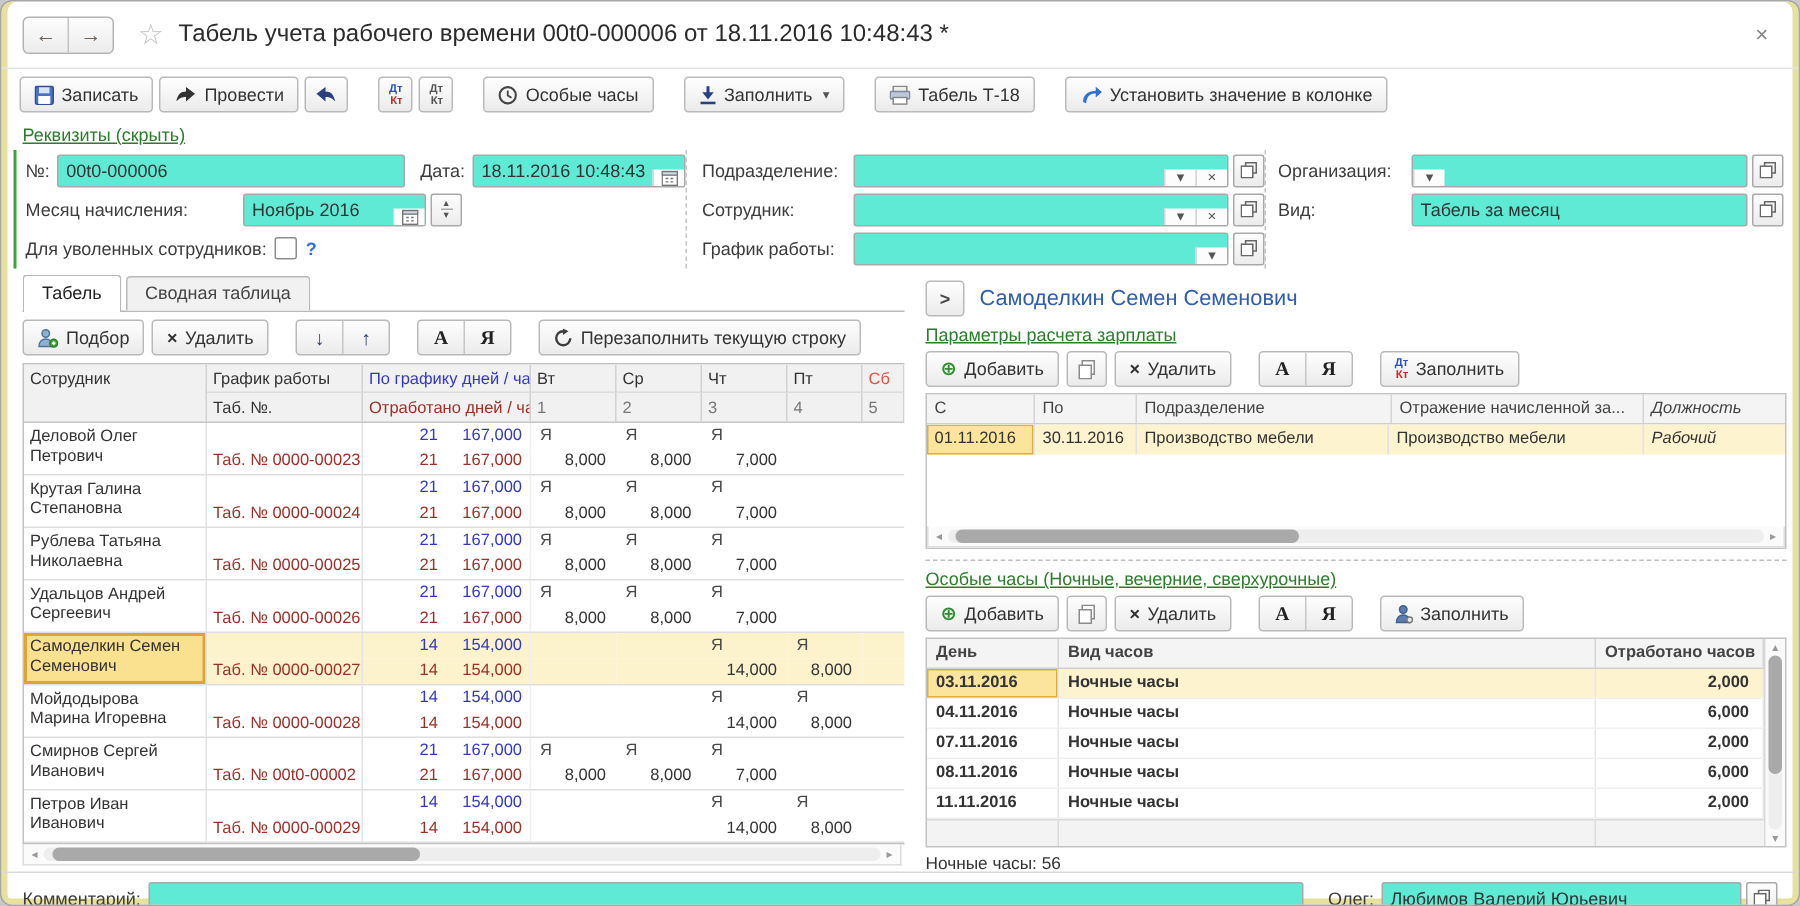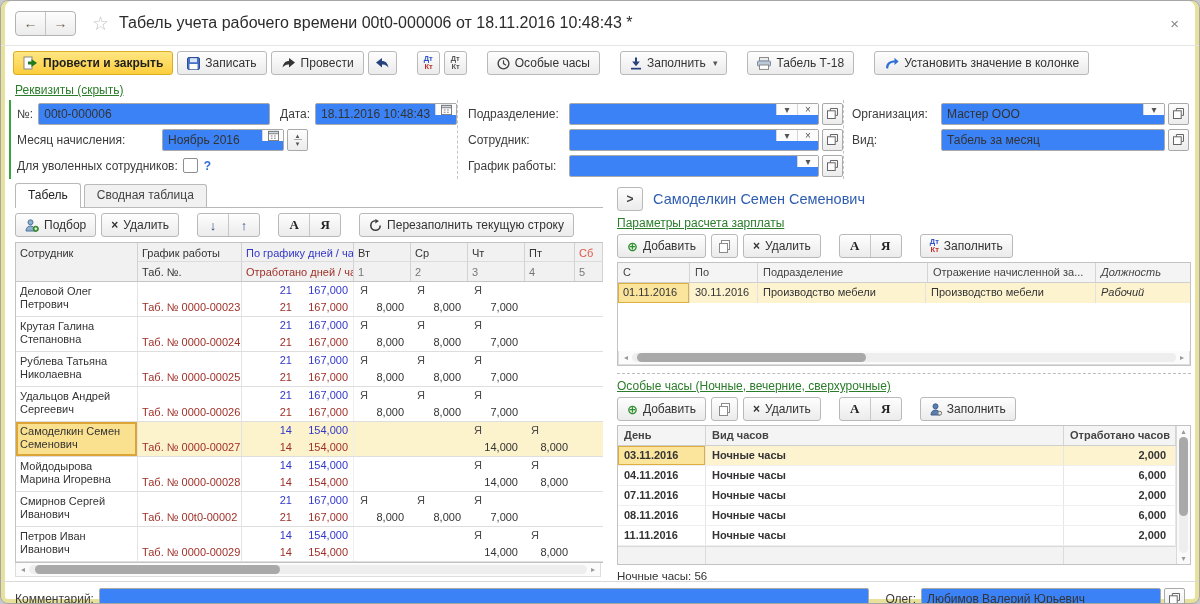--- a/index.html
+++ b/index.html
@@ -29,21 +29,21 @@
   
   .reqlink{margin:2px 0 3px 14px;}
   a.green{color:#2b7d2b;text-decoration:underline;cursor:default;}
   .fields{display:flex;padding:0 10px 4px 8px;}
   .fcol{box-sizing:border-box;}
   .fcol-a{width:448px;border-left:2px solid #3aa33a;padding-left:6px;}
   .fcol-b{width:386px;border-left:1px dashed #c4c4c4;padding-left:10px;}
   .fcol-c{flex:1;border-left:1px dashed #c4c4c4;padding-left:8px;}
   .frow{display:flex;align-items:center;height:25px;margin:1px 0;}
   .flabel{color:#3c3c3c;margin-right:5px;white-space:nowrap;}
-  .inputbox{display:flex;align-items:flex-start;border:1px solid #a9a9a9;border-radius:2px;background:#3b82f6;height:22px;box-sizing:border-box;}
+  .inputbox{display:flex;align-items:flex-end;border:1px solid #a9a9a9;border-radius:2px;background:#5eead4;height:22px;box-sizing:border-box;}
   .inputbox .val{flex:1;padding:0 5px;line-height:20px;white-space:nowrap;overflow:hidden;}
   .inbtn{width:20px;display:flex;align-items:center;justify-content:center;border-left:1px solid #d6d6d6;color:#555;font-size:10px;background:#fcfcfc;}
   .obtn{width:21px;height:22px;margin-left:3px;border:1px solid #a9a9a9;border-radius:2px;background:linear-gradient(#fdfdfd,#ececec);
     display:flex;align-items:center;justify-content:center;box-sizing:border-box;}
   .checkbox{width:13px;height:13px;border:1px solid #8e8e8e;border-radius:2px;background:#fff;margin-right:6px;}
   .help{color:#2f6fd6;font-weight:bold;}
   .spin{display:flex;flex-direction:column;line-height:0.55;font-size:7px;color:#555;align-items:center;}
   
   .main{display:flex;padding:0 8px;height:396px;box-sizing:border-box;}
   .left{width:594px;padding-left:6px;box-sizing:border-box;}
@@ -138,29 +138,20 @@
       <div class="navbtn">
           <span>→</span>
         </div>
     </div>
     <span class="star">☆</span>
     <span class="wtitle">Табель учета рабочего времени 00t0-000006 от 18.11.2016 10:48:43 *</span>
     <span class="wclose">×</span>
   </div>
 
   <div class="cmdbar">
-    <div class="btn primary">
-      <span>
-          <svg width="15" height="14" viewBox="0 0 15 14">
-            <rect x="1" y="1" width="8" height="12" fill="#fff" stroke="#8a8a8a"></rect>
-            <path d="M14 7 L8.5 3 v2.6 H5 v2.8 h3.5 V11 Z" fill="#1e7a1e"></path>
-          </svg>
-        </span>
-      <span>Провести и закрыть</span>
-    </div>
     <div class="btn">
       <span>
           <svg width="13" height="13" viewBox="0 0 13 13">
             <rect x="0.5" y="0.5" width="12" height="12" rx="1.5" fill="#4a72c4" stroke="#2c4f9a"></rect>
             <rect x="3" y="1.2" width="7" height="4" fill="#d9e4f6"></rect>
             <rect x="2.5" y="7" width="8" height="5.3" fill="#fff"></rect>
           </svg>
         </span>
       <span>Записать</span>
     </div>
@@ -325,21 +316,20 @@
               <path d="M3.4 2.8 V0.5 H10.5 V7.4 H8.4" fill="none" stroke="#666"></path>
             </svg>
           </div>
       </div>
     </div>
 
     <div class="fcol fcol-c">
       <div class="frow">
         <span class="flabel" style="width:84px;">Организация:</span>
         <div class="inputbox" style="flex:1;">
-          <span class="val">Мастер ООО</span>
           <span class="inbtn">▾</span>
         </div>
         <div class="obtn">
             <svg width="11" height="11" viewBox="0 0 11 11">
               <rect x="0.5" y="2.8" width="7.7" height="7.7" fill="#fff" stroke="#666"></rect>
               <path d="M3.4 2.8 V0.5 H10.5 V7.4 H8.4" fill="none" stroke="#666"></path>
             </svg>
           </div>
       </div>
       <div class="frow">

